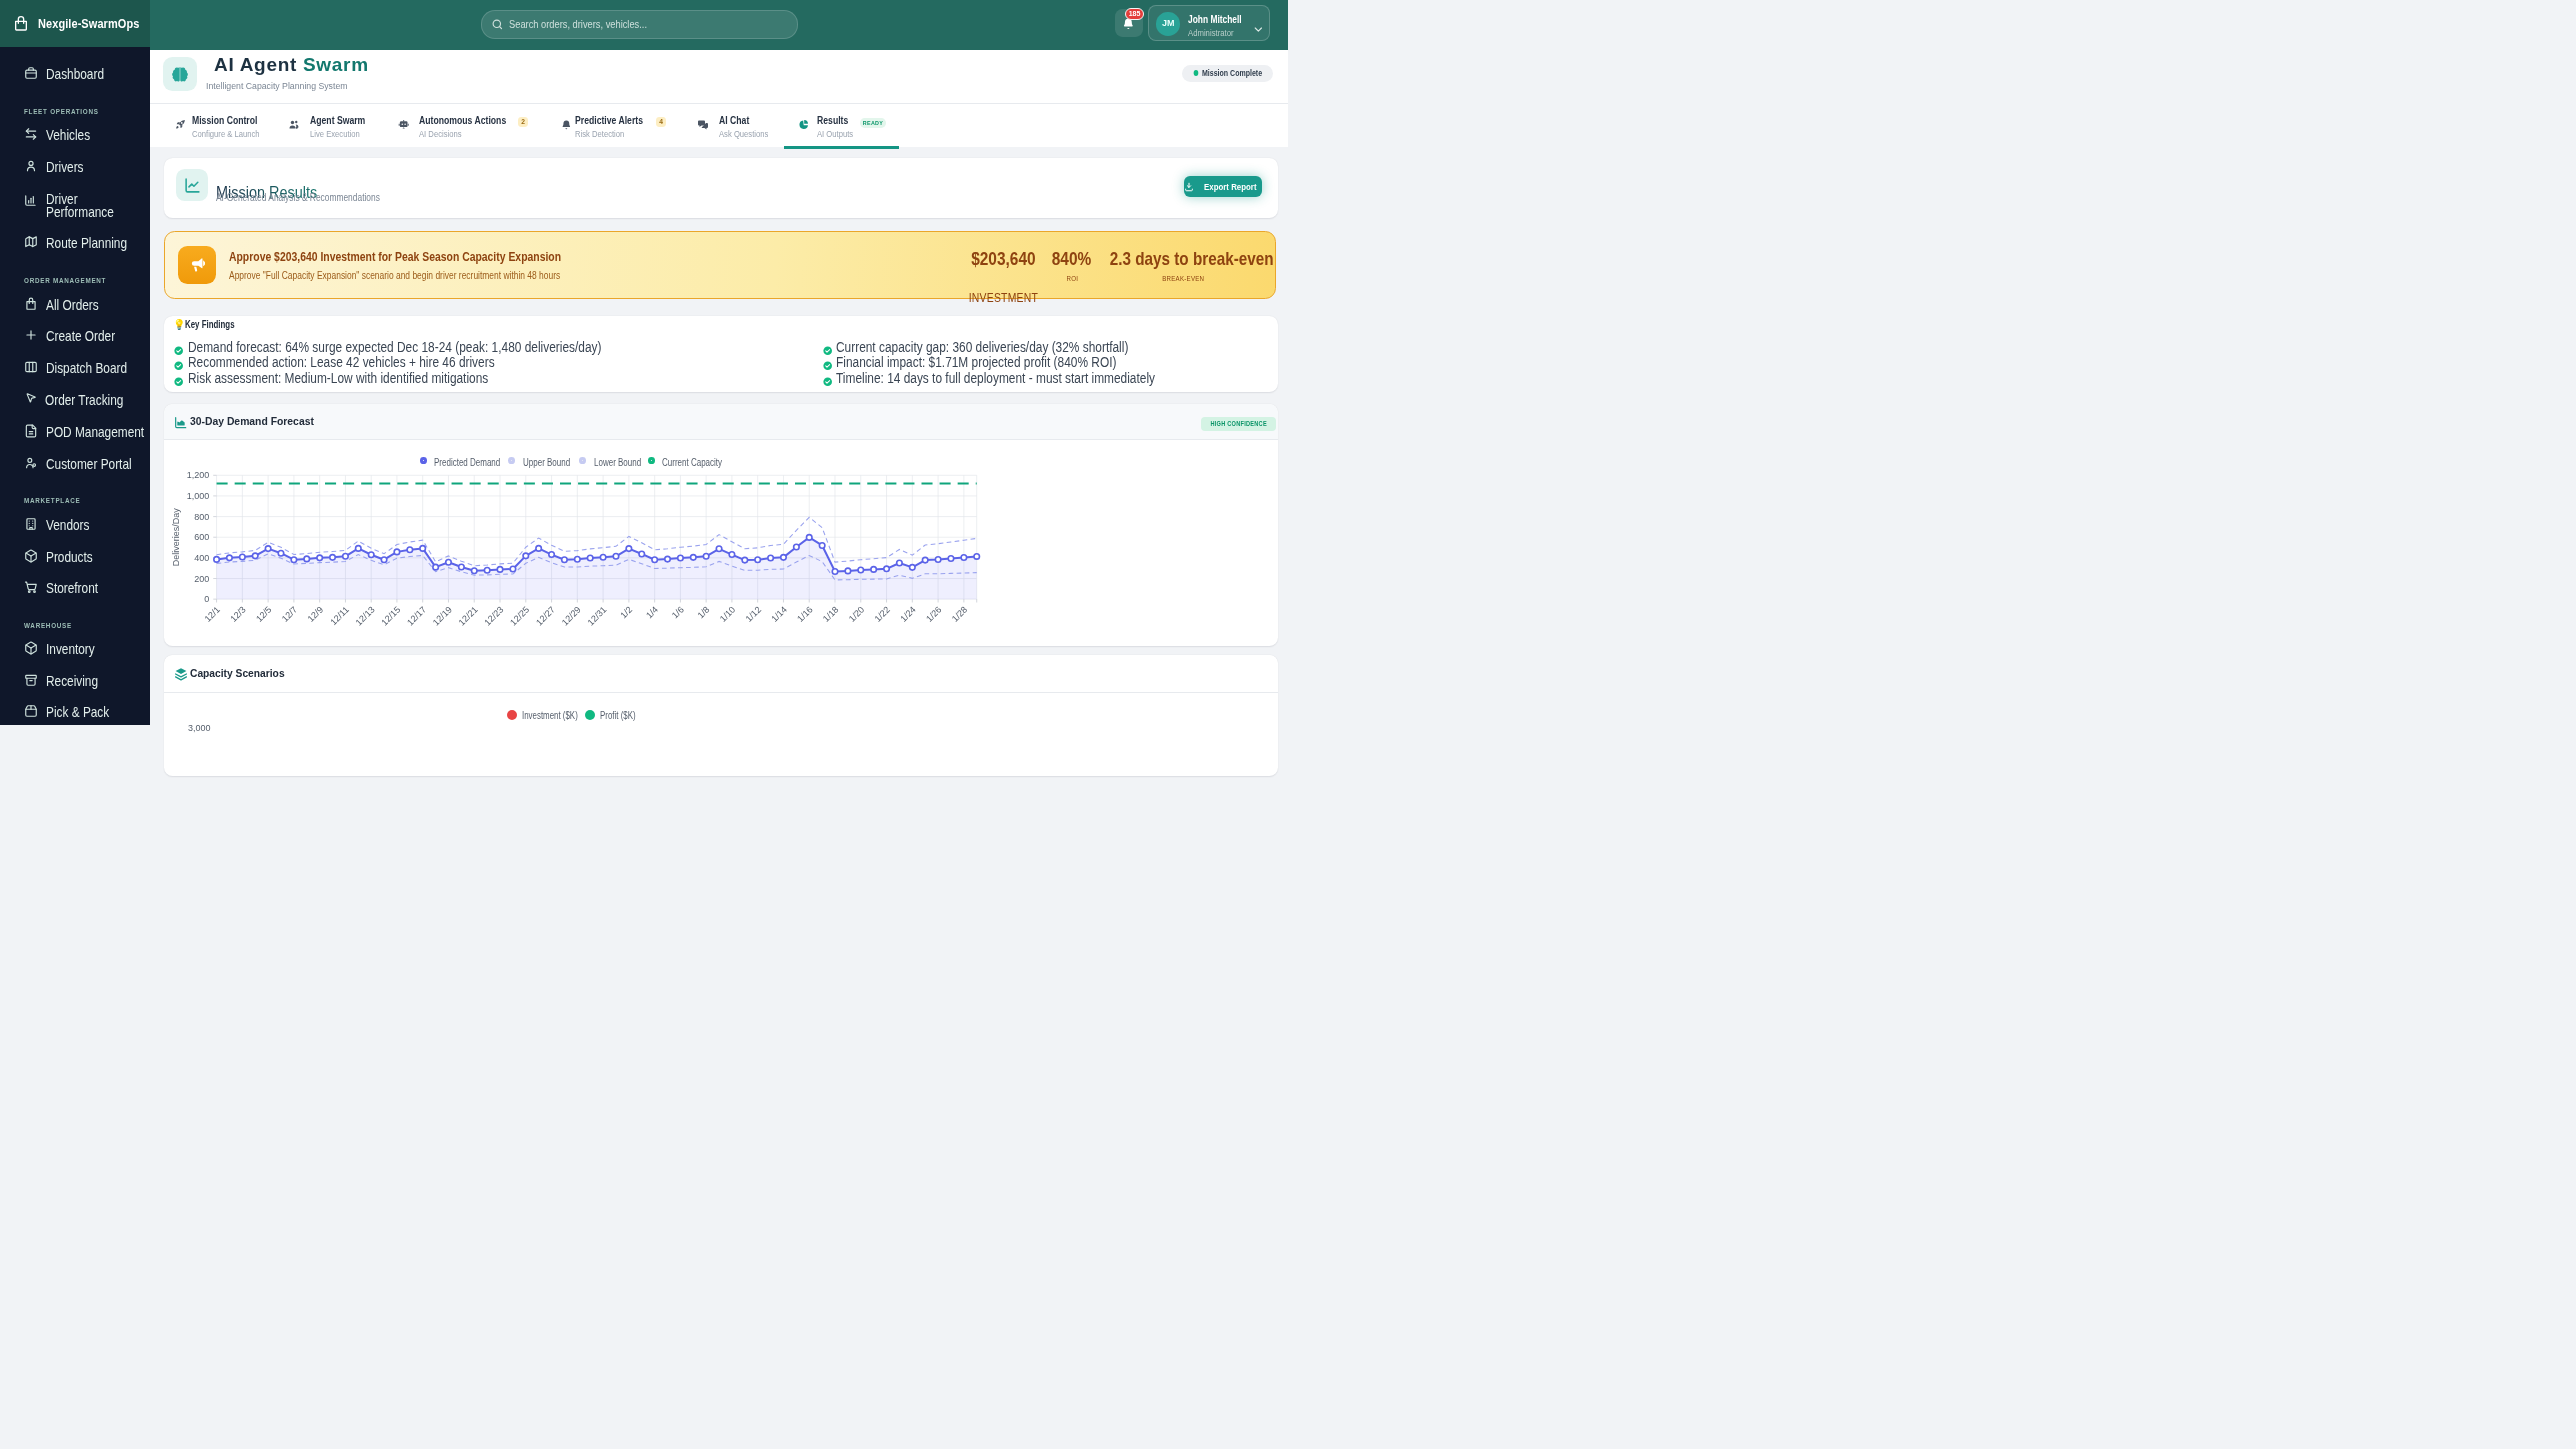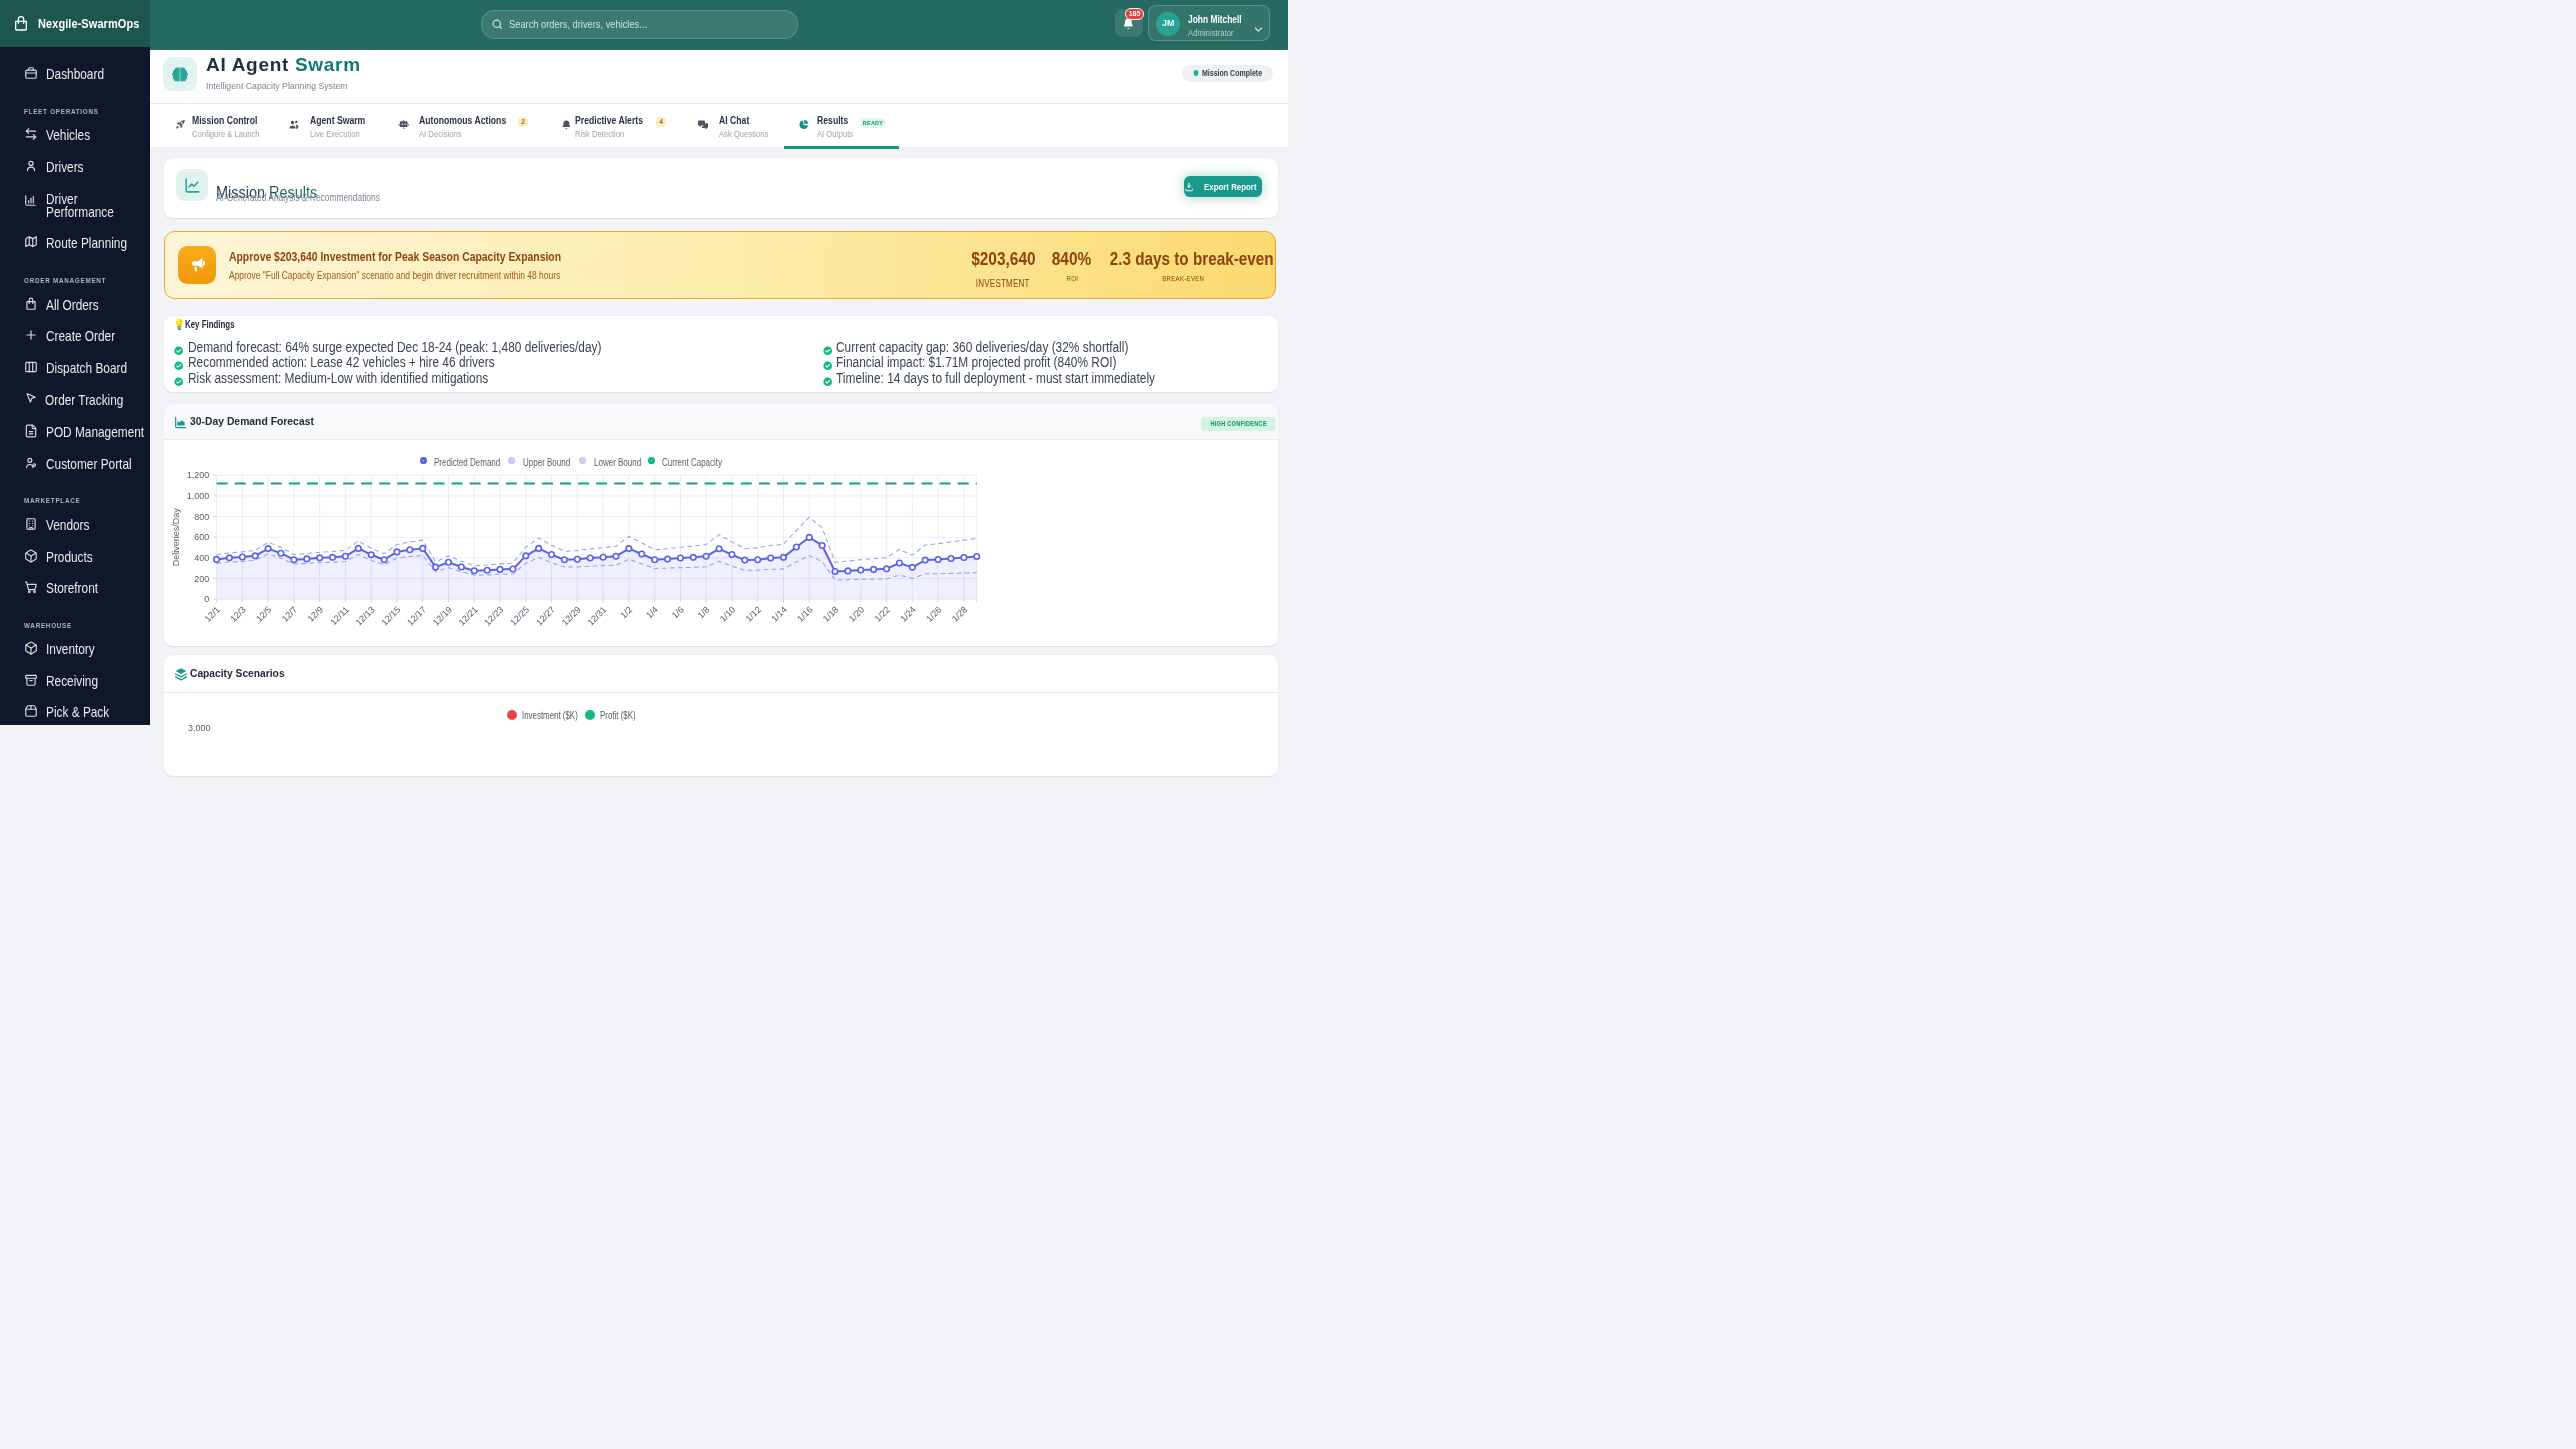--- a/index.html
+++ b/index.html
@@ -25,21 +25,21 @@
 #bellbadge{position:absolute;left:975px;top:7.7px;min-width:18px;height:12px;background:#e43e3b;border:1.7px solid #f3f5f5;border-radius:6.7px;color:#fff;font-size:7px;font-weight:700;text-align:center;line-height:9px;padding:0 2.7px}
 #userchip{position:absolute;left:998px;top:5.4px;width:122px;height:36px;background:rgba(255,255,255,.07);border:0.7px solid rgba(255,255,255,.2);border-radius:8px}
 #avatar{position:absolute;left:7.4px;top:6px;width:23.5px;height:23.5px;border-radius:50%;background:#29a296;color:#eafffb;font-size:9px;font-weight:700;text-align:center;line-height:23.5px}
 #uname{position:absolute;left:39px;top:8px;color:#fff;font-size:10px;font-weight:700}
 #urole{position:absolute;left:39px;top:21.5px;color:#b9cfca;font-size:8.7px}
 #uchev{position:absolute;left:104px;top:17.4px;color:#dcE9e6}
 
 #band{position:absolute;left:150px;top:50px;width:1138px;height:53px;background:#fff;z-index:3}
 #brainbox{position:absolute;left:13.4px;top:6.7px;width:34px;height:34px;border-radius:9.4px;background:#e1f3f0;color:#27a699}
 #brainbox svg{position:absolute;left:8px;top:8px}
-#btitle{position:absolute;left:56px;top:4px;letter-spacing:0.7px;font-size:19px;font-weight:700;color:#1d3141}
+#btitle{position:absolute;left:64px;top:4px;letter-spacing:0.7px;font-size:19px;font-weight:700;color:#1d3141}
 #btitle .tl{color:#13786e}
 #bsub{position:absolute;left:56px;top:29.5px;font-size:9.7px;color:#7b8694}
 #mcpill{position:absolute;left:1032px;top:15.4px;width:91px;height:17px;background:#eef0f3;border-radius:8.7px;font-size:9px;font-weight:700;color:#2f3c4c;line-height:17px;text-align:center;white-space:nowrap}
 
 
 #tabs{position:absolute;left:150px;top:103px;width:1138px;height:44px;background:#fff;border-top:0.7px solid #e7eaee;z-index:3}
 .tico{position:absolute;margin-top:2px}
 .ttxt{position:absolute;top:10px}
 .tt{font-size:10.7px;font-weight:700;color:#273242;line-height:12.7px}
 .ts{font-size:9px;color:#9aa3af;line-height:10.7px;margin-top:2px}
@@ -325,21 +325,21 @@
         <svg style="position:absolute;left:10px;top:10px" width="17.4" height="17.4" viewBox="0 0 24 24" fill="#fff">
           <path d="M18.8 3.3c.5-.4 1.2 0 1.2.6v12.2c0 .6-.7 1-1.2.6l-4.5-3.1H8.5a3.2 3.2 0 0 1 0-6.4h5.8z"></path>
           <path d="M8.4 14.8h3.1l1.1 4.9a1.45 1.45 0 0 1-2.83.64z"></path>
           <path d="M21.7 7.7a3.1 3.1 0 0 1 0 4.8z" stroke="#fff" stroke-width="1.6" fill="none" stroke-linecap="round"></path>
         </svg>
       </div>
   <div style="position:absolute;left:64px;top:18px;font-size:12.4px;font-weight:700;color:#8e4310"><span class="cx">Approve $203,640 Investment for Peak Season Capacity Expansion</span></div>
   <div style="position:absolute;left:64px;top:37px;font-size:10.7px;color:#9c5c1a"><span class="cx" style="--sx:.79">Approve "Full Capacity Expansion" scenario and begin driver recruitment within 48 hours</span></div>
   <div style="position:absolute;left:781px;top:16px;width:114px;text-align:center;color:#8e4310;white-space:nowrap">
         <div style="font-size:18.4px;font-weight:700"><span class="cxc">$203,640</span></div>
-        <div style="font-size:10px;letter-spacing:0.3px;margin-top:8px"><span class="cxc" style="--sx:.8">INVESTMENT</span></div>
+        <div style="font-size:13px;letter-spacing:0.3px;margin-top:20px"><span class="cxc" style="--sx:.8">INVESTMENT</span></div>
       </div>
   <div style="position:absolute;left:877px;top:16px;width:60px;text-align:center;color:#8e4310;white-space:nowrap">
         <div style="font-size:18.4px;font-weight:700"><span class="cxc">840%</span></div>
         <div style="font-size:7.7px;letter-spacing:0.3px;margin-top:4px"><span class="cxc" style="--sx:.8">ROI</span></div>
       </div>
   <div style="position:absolute;left:928px;top:16px;width:181px;text-align:center;color:#8e4310;white-space:nowrap">
         <div style="font-size:18.4px;font-weight:700"><span class="cxc" style="--sx:.83">2.3 days to break-even</span></div>
         <div style="font-size:7.7px;letter-spacing:0.3px;margin-top:4px"><span class="cxc" style="--sx:.8">BREAK-EVEN</span></div>
       </div>
  </div>

